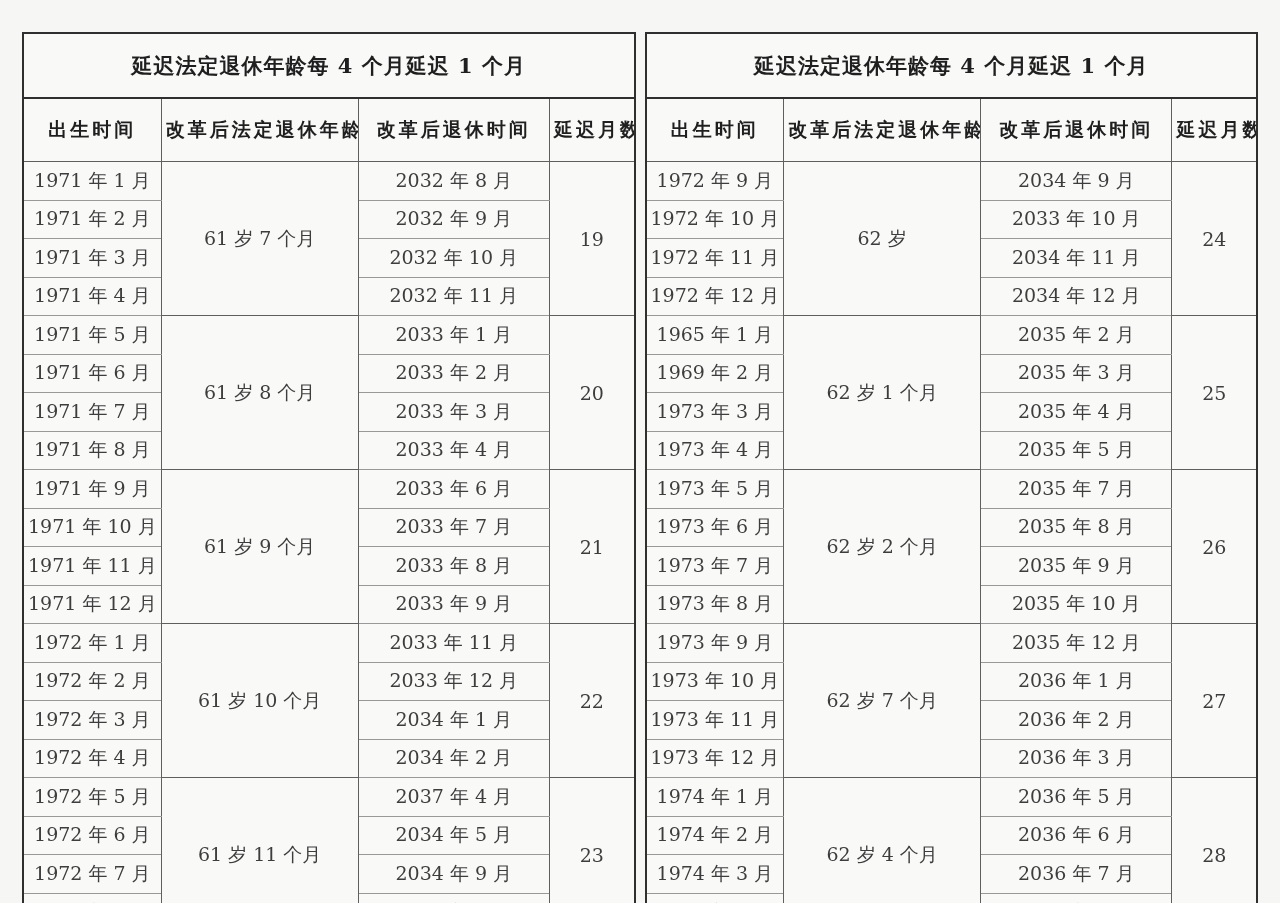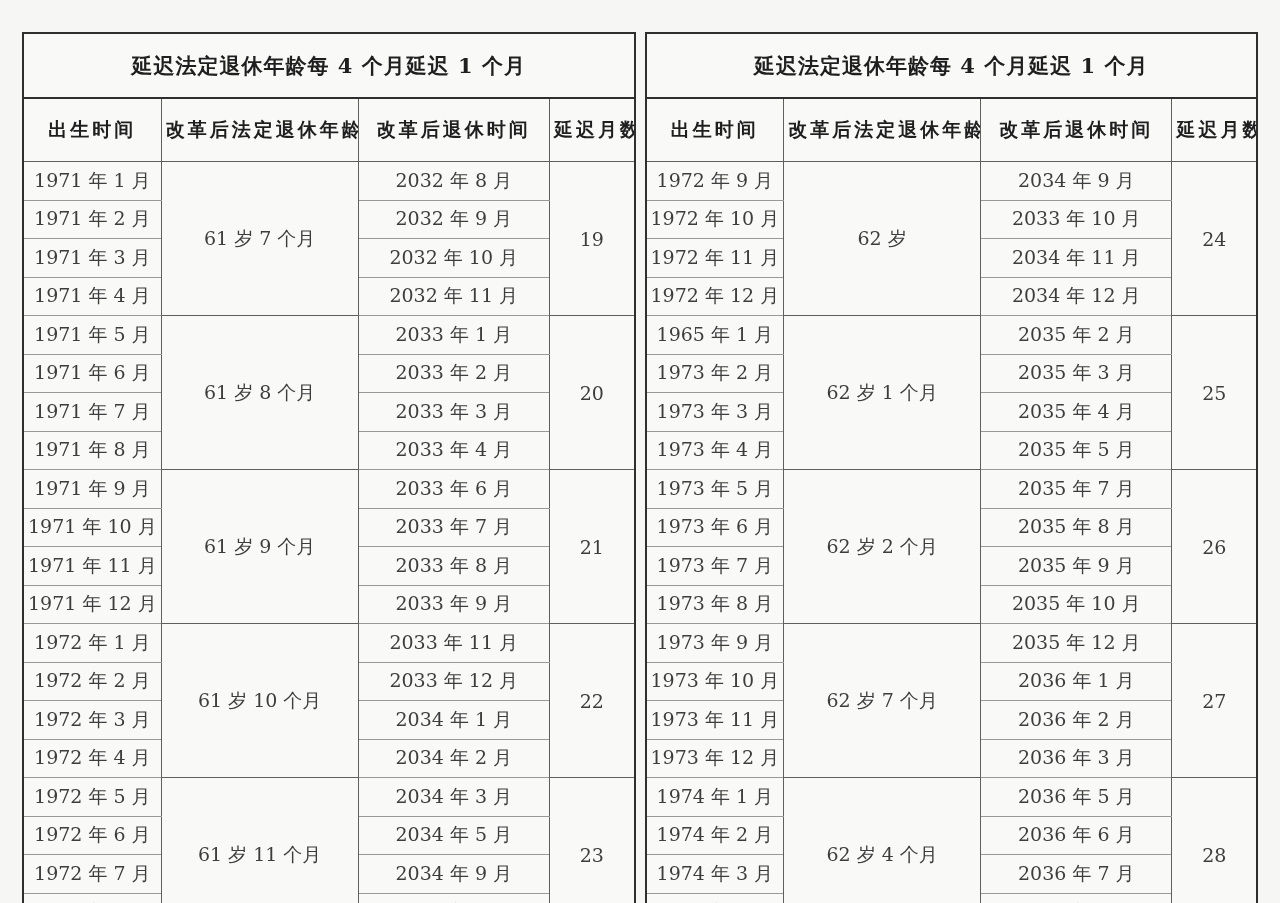--- a/index.html
+++ b/index.html
@@ -174,21 +174,21 @@
             <td class="cell">1972 年 3 月</td>
             <td class="cell">2034 年 1 月</td>
           </tr>
           <tr>
             <td class="cell">1972 年 4 月</td>
             <td class="cell">2034 年 2 月</td>
           </tr>
           <tr class="group-start">
             <td class="cell">1972 年 5 月</td>
             <td class="span-cell" rowspan="4">61 岁 11 个月</td>
-            <td class="cell">2034 年 3 月</td>
+            <td class="cell">2037 年 4 月</td>
             <td class="span-cell" rowspan="4">23</td>
           </tr>
           <tr>
             <td class="cell">1972 年 6 月</td>
             <td class="cell">2034 年 5 月</td>
           </tr>
           <tr>
             <td class="cell">1972 年 7 月</td>
             <td class="cell">2034 年 9 月</td>
           </tr>
@@ -235,21 +235,21 @@
             <td class="cell">1972 年 12 月</td>
             <td class="cell">2034 年 12 月</td>
           </tr>
           <tr class="group-start">
             <td class="cell">1965 年 1 月</td>
             <td class="span-cell" rowspan="4">62 岁 1 个月</td>
             <td class="cell">2035 年 2 月</td>
             <td class="span-cell" rowspan="4">25</td>
           </tr>
           <tr>
-            <td class="cell">1973 年 2 月</td>
+            <td class="cell">1969 年 2 月</td>
             <td class="cell">2035 年 3 月</td>
           </tr>
           <tr>
             <td class="cell">1973 年 3 月</td>
             <td class="cell">2035 年 4 月</td>
           </tr>
           <tr>
             <td class="cell">1973 年 4 月</td>
             <td class="cell">2035 年 5 月</td>
           </tr>

